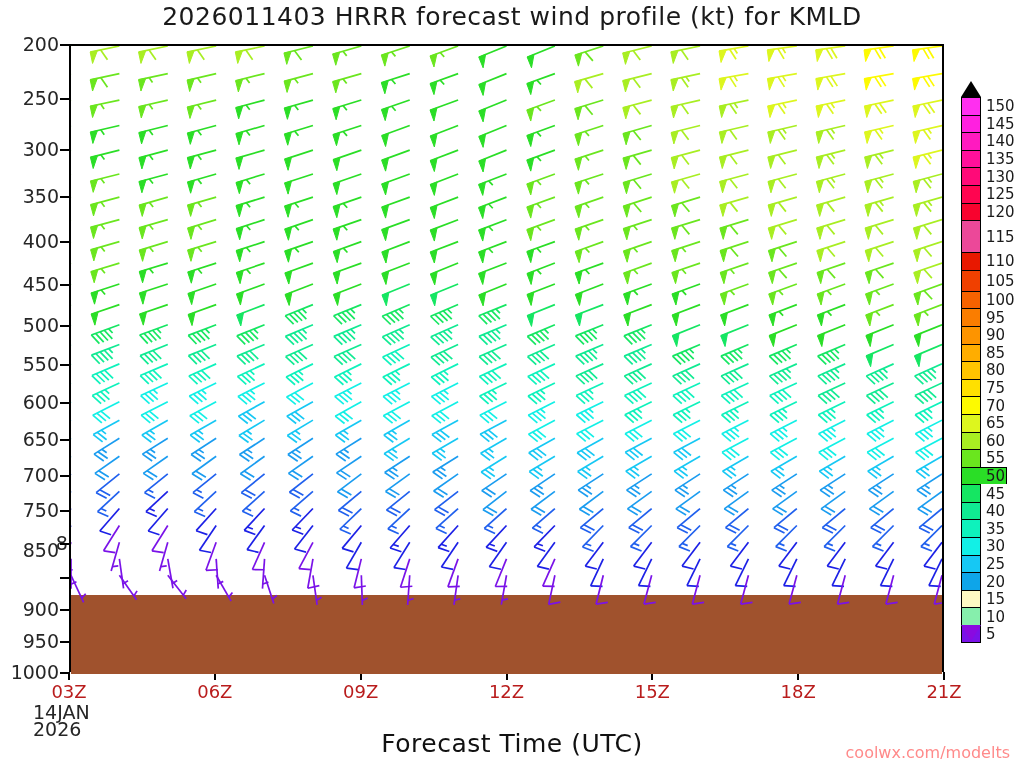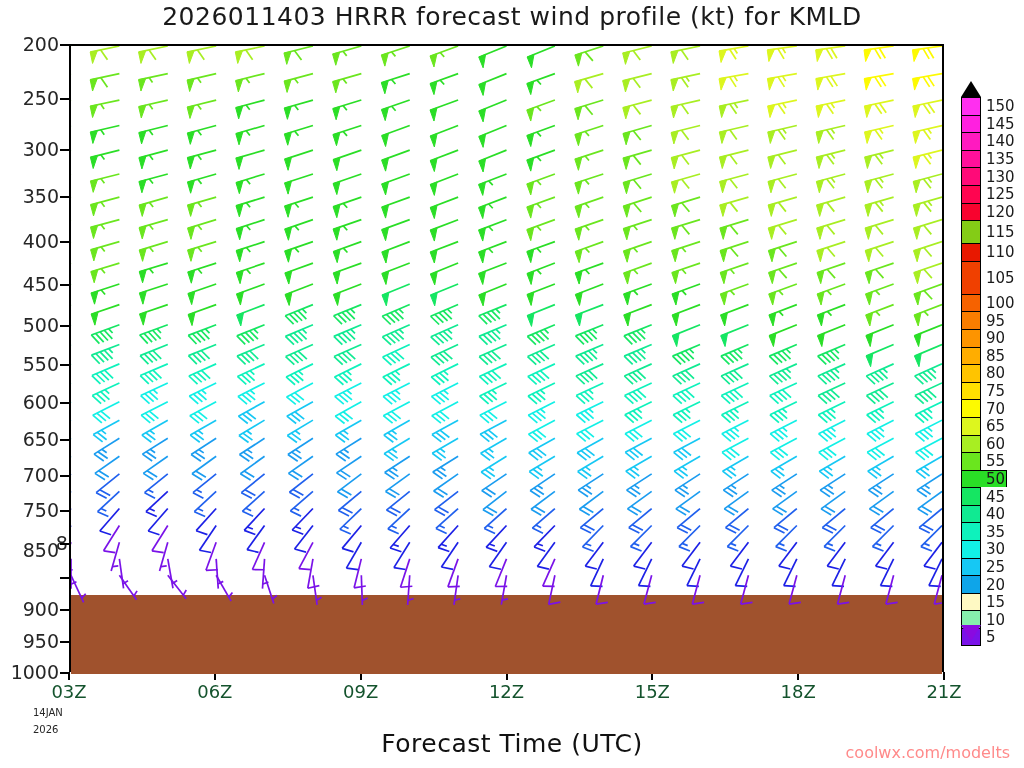--- a/index.html
+++ b/index.html
@@ -17,26 +17,26 @@
     background:#ffffff;border:2px solid #000000;box-sizing:border-box;
   }
   #terrain-fill{position:absolute;left:0;right:0;background:#a0522d;}
   #barb-svg{position:absolute;left:0;top:0;width:100%;height:100%;}
   .ytick-label{
     position:absolute;right:0;font-size:19px;color:#262626;
     text-align:right;white-space:nowrap;transform:translateY(-50%);
   }
   .ytick-mark{position:absolute;left:0;height:2px;background:#000;}
   .xtick-label{
-    position:absolute;font-size:18px;color:#14532d;white-space:nowrap;
+    position:absolute;font-size:18px;color:#b91c1c;white-space:nowrap;
     transform:translateX(-50%);text-align:center;
   }
   .xtick-mark{position:absolute;width:2px;background:#000;}
   #date-stamp{
-    position:absolute;left:33px;top:704px;font-size:10px;color:#262626;
+    position:absolute;left:33px;top:704px;font-size:19px;color:#262626;
     line-height:17px;white-space:pre;
   }
   #xaxis-title{
     position:absolute;left:0;top:729px;width:1024px;text-align:center;
     font-size:25px;color:#111;letter-spacing:0.5px;
   }
   #watermark{
     position:absolute;right:14px;top:743px;font-size:16px;color:#ff8a8a;
     white-space:nowrap;
   }
@@ -2871,27 +2871,27 @@
     </div>
     <div class="cb-cell" style="height: 17.6px; background: rgb(255, 10, 120);">
       <span class="cb-label">130</span>
     </div>
     <div class="cb-cell" style="height: 17.6px; background: rgb(255, 5, 80);">
       <span class="cb-label">125</span>
     </div>
     <div class="cb-cell" style="height: 17.6px; background: rgb(248, 3, 46);">
       <span class="cb-label">120</span>
     </div>
-    <div class="cb-cell" style="height: 23px; background: #84cc16;">
+    <div class="cb-cell" style="height: 32px; background: #ec4899;">
       <span class="cb-label">115</span>
     </div>
     <div class="cb-cell" style="height: 17.6px; background: rgb(232, 24, 0);">
       <span class="cb-label">110</span>
     </div>
-    <div class="cb-cell" style="height: 33px; background: rgb(240, 64, 0);">
+    <div class="cb-cell" style="height: 21px; background: rgb(240, 64, 0);">
       <span class="cb-label">105</span>
     </div>
     <div class="cb-cell" style="height: 17.6px; background: rgb(246, 98, 0);">
       <span class="cb-label">100</span>
     </div>
     <div class="cb-cell" style="height: 17.6px; background: rgb(250, 125, 0);">
       <span class="cb-label">95</span>
     </div>
     <div class="cb-cell" style="height: 17.6px; background: rgb(253, 148, 0);">
       <span class="cb-label">90</span>

